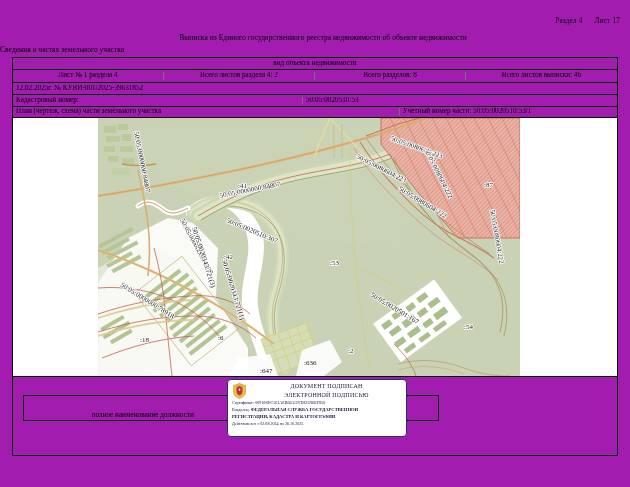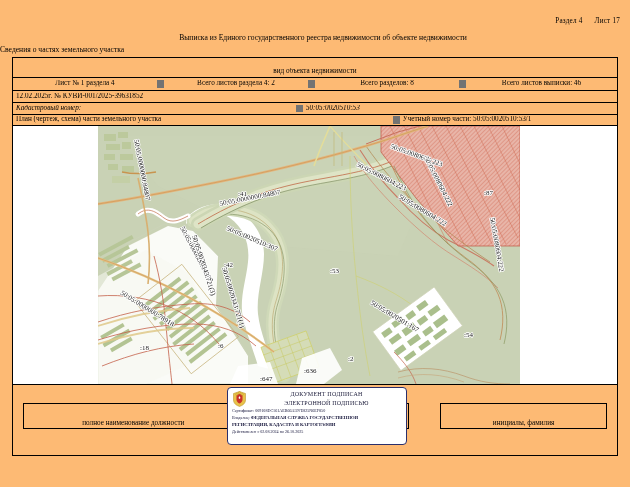--- a/index.html
+++ b/index.html
@@ -11,21 +11,21 @@
     width: 630px;
     height: 487px;
     position: relative;
     font-family: "Liberation Serif", "DejaVu Serif", serif;
     color: #000;
     overflow: hidden;
   }
   .page {
     position: absolute;
     inset: 0;
-    background: #fdba74;
+    background: #a21caf;
   }
 
   
   .hdr-right {
     position: absolute;
     top: 17px;
     right: 10px;
     font-size: 7.2px;
     letter-spacing: .2px;
     white-space: nowrap;
@@ -69,27 +69,27 @@
 
   .cell {
     padding: 0 3px;
     font-size: 7.2px;
     line-height: 1.1;
     box-sizing: border-box;
     white-space: nowrap;
     overflow: hidden;
   }
   .cell.ctr { text-align: center; justify-content: center; }
-  .vline { border-right: 7px solid #737373; }
+  .vline { border-right: 1px solid #737373; }
 
   .r1 { height: 13px; }
-  .r2 { height: 12px; margin-top: 8px; }
+  .r2 { height: 12px; }
   .r3 { height: 13px; }
   .r4 { height: 12px; }
-  .r5 { height: 12px; font-style: italic; }
+  .r5 { height: 12px; }
   .r6 { height: 11px; }
 
   .flexrow { display: flex; }
   .flexrow > .cell {
     display: flex;
     align-items: center;
   }
 
   
   .map-wrap {
@@ -445,23 +445,20 @@
     </div>
 
 
     <div class="sign-area">
       <div class="sign-lines">
         <div class="sl a">
           <span class="sl-label">полное наименование должности</span>
         </div>
         <div class="sl b">
           <span class="sl-label"></span>
-        </div>
-        <div class="sl c">
-          <span class="sl-label">инициалы, фамилия</span>
         </div>
       </div>
 
       <div class="stamp">
         <div class="stamp-top">
           <svg class="emblem" viewBox="0 0 30 32">
             <path d="M15 1 L27 5 L27 18 C27 25 21 29 15 31 C9 29 3 25 3 18 L3 5 Z" fill="#e8c24a" stroke="#b08a22" stroke-width="1"></path>
             <path d="M15 6 L21 8 L21 17 C21 21 18 24 15 25 C12 24 9 21 9 17 L9 8 Z" fill="#c9312a"></path>
             <path d="M15 10 l2 4 -2 2 -2 -2 z" fill="#ffffff"></path>
             <circle cx="9.5" cy="7" r="2" fill="#e8c24a" stroke="#b08a22" stroke-width="0.6"></circle>

